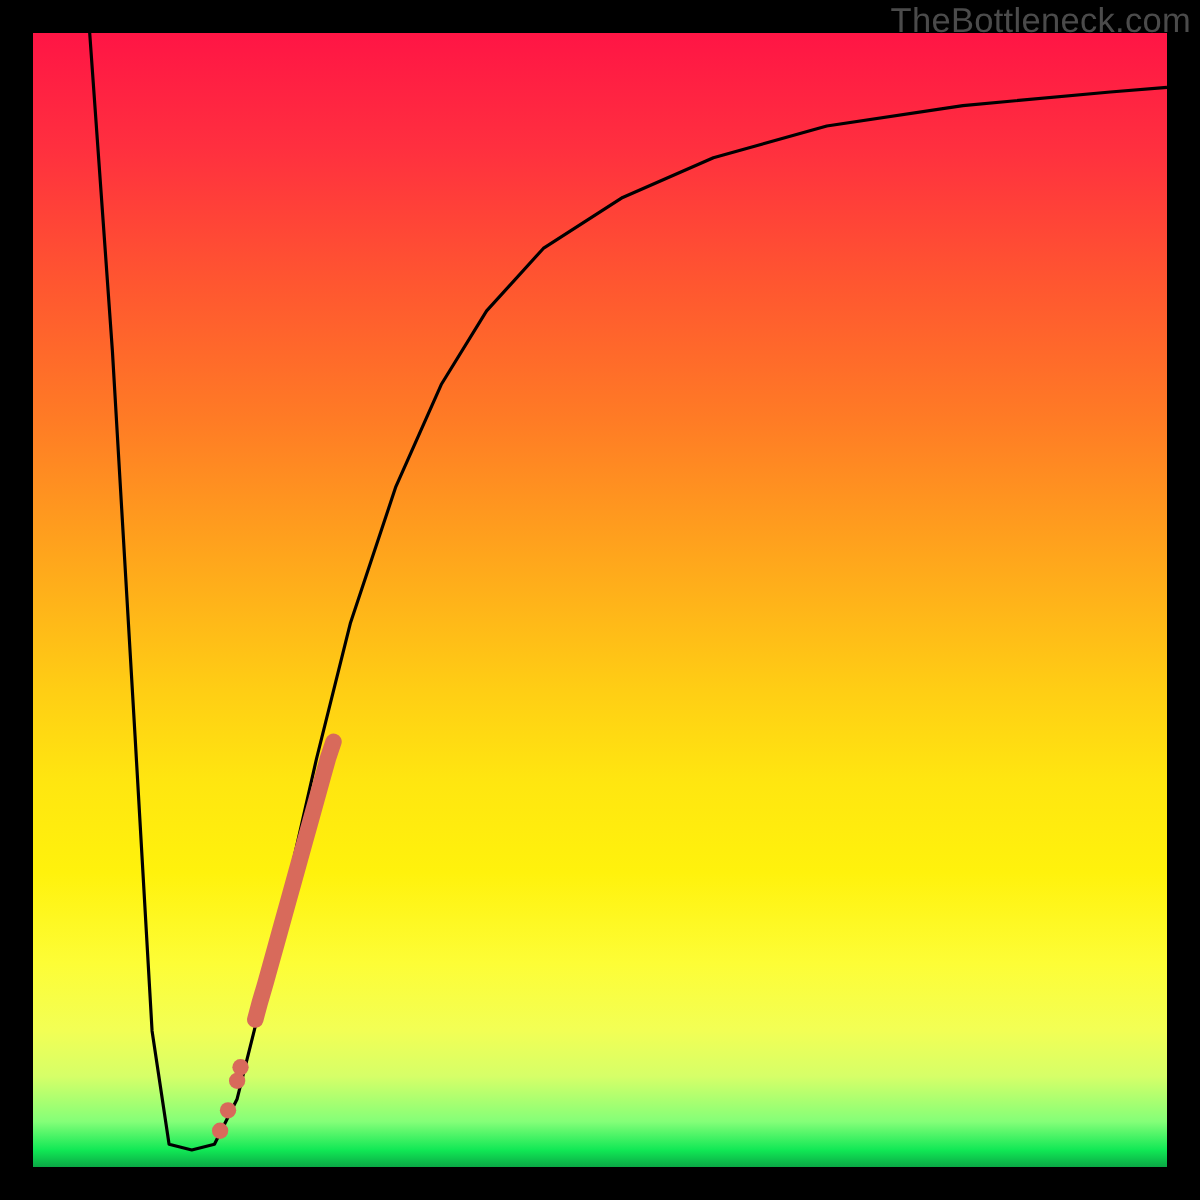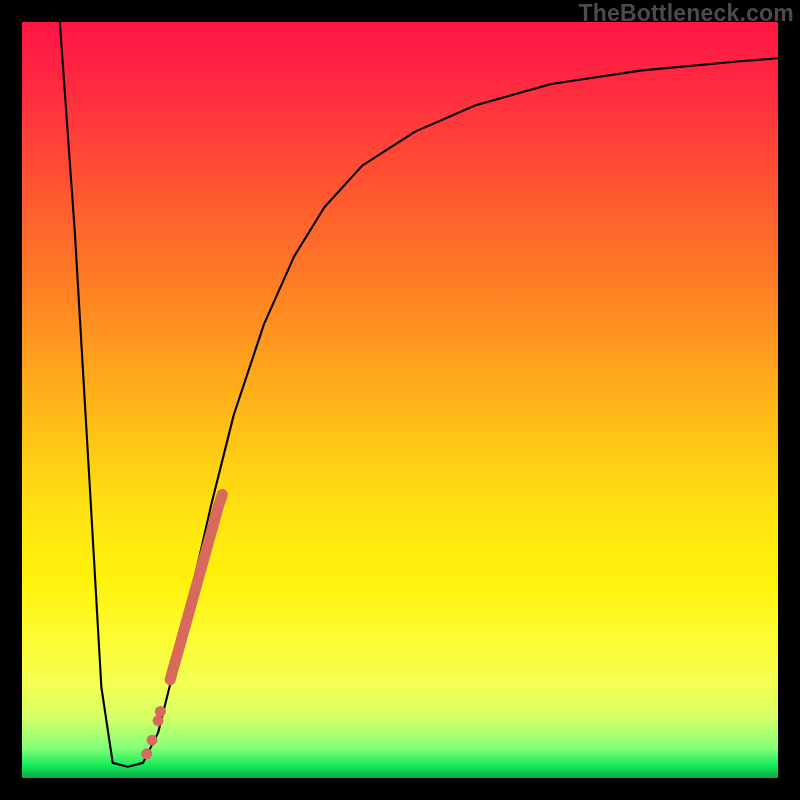--- a/index.html
+++ b/index.html
@@ -41,21 +41,21 @@
       #11e855 98.5%,
       #0aa845 100%
     );
   }
   .watermark {
     position: absolute;
     top: 0px;
     right: 6px;
     color: #4b4b4b;
     font-size: 23px;
-    font-weight: 700;
+    font-weight: 400;
     letter-spacing: 0.2px;
     user-select: none;
   }
   svg.curve {
     position: absolute;
     left: 0;
     top: 0;
     width: 756px;
     height: 756px;
     overflow: visible;

